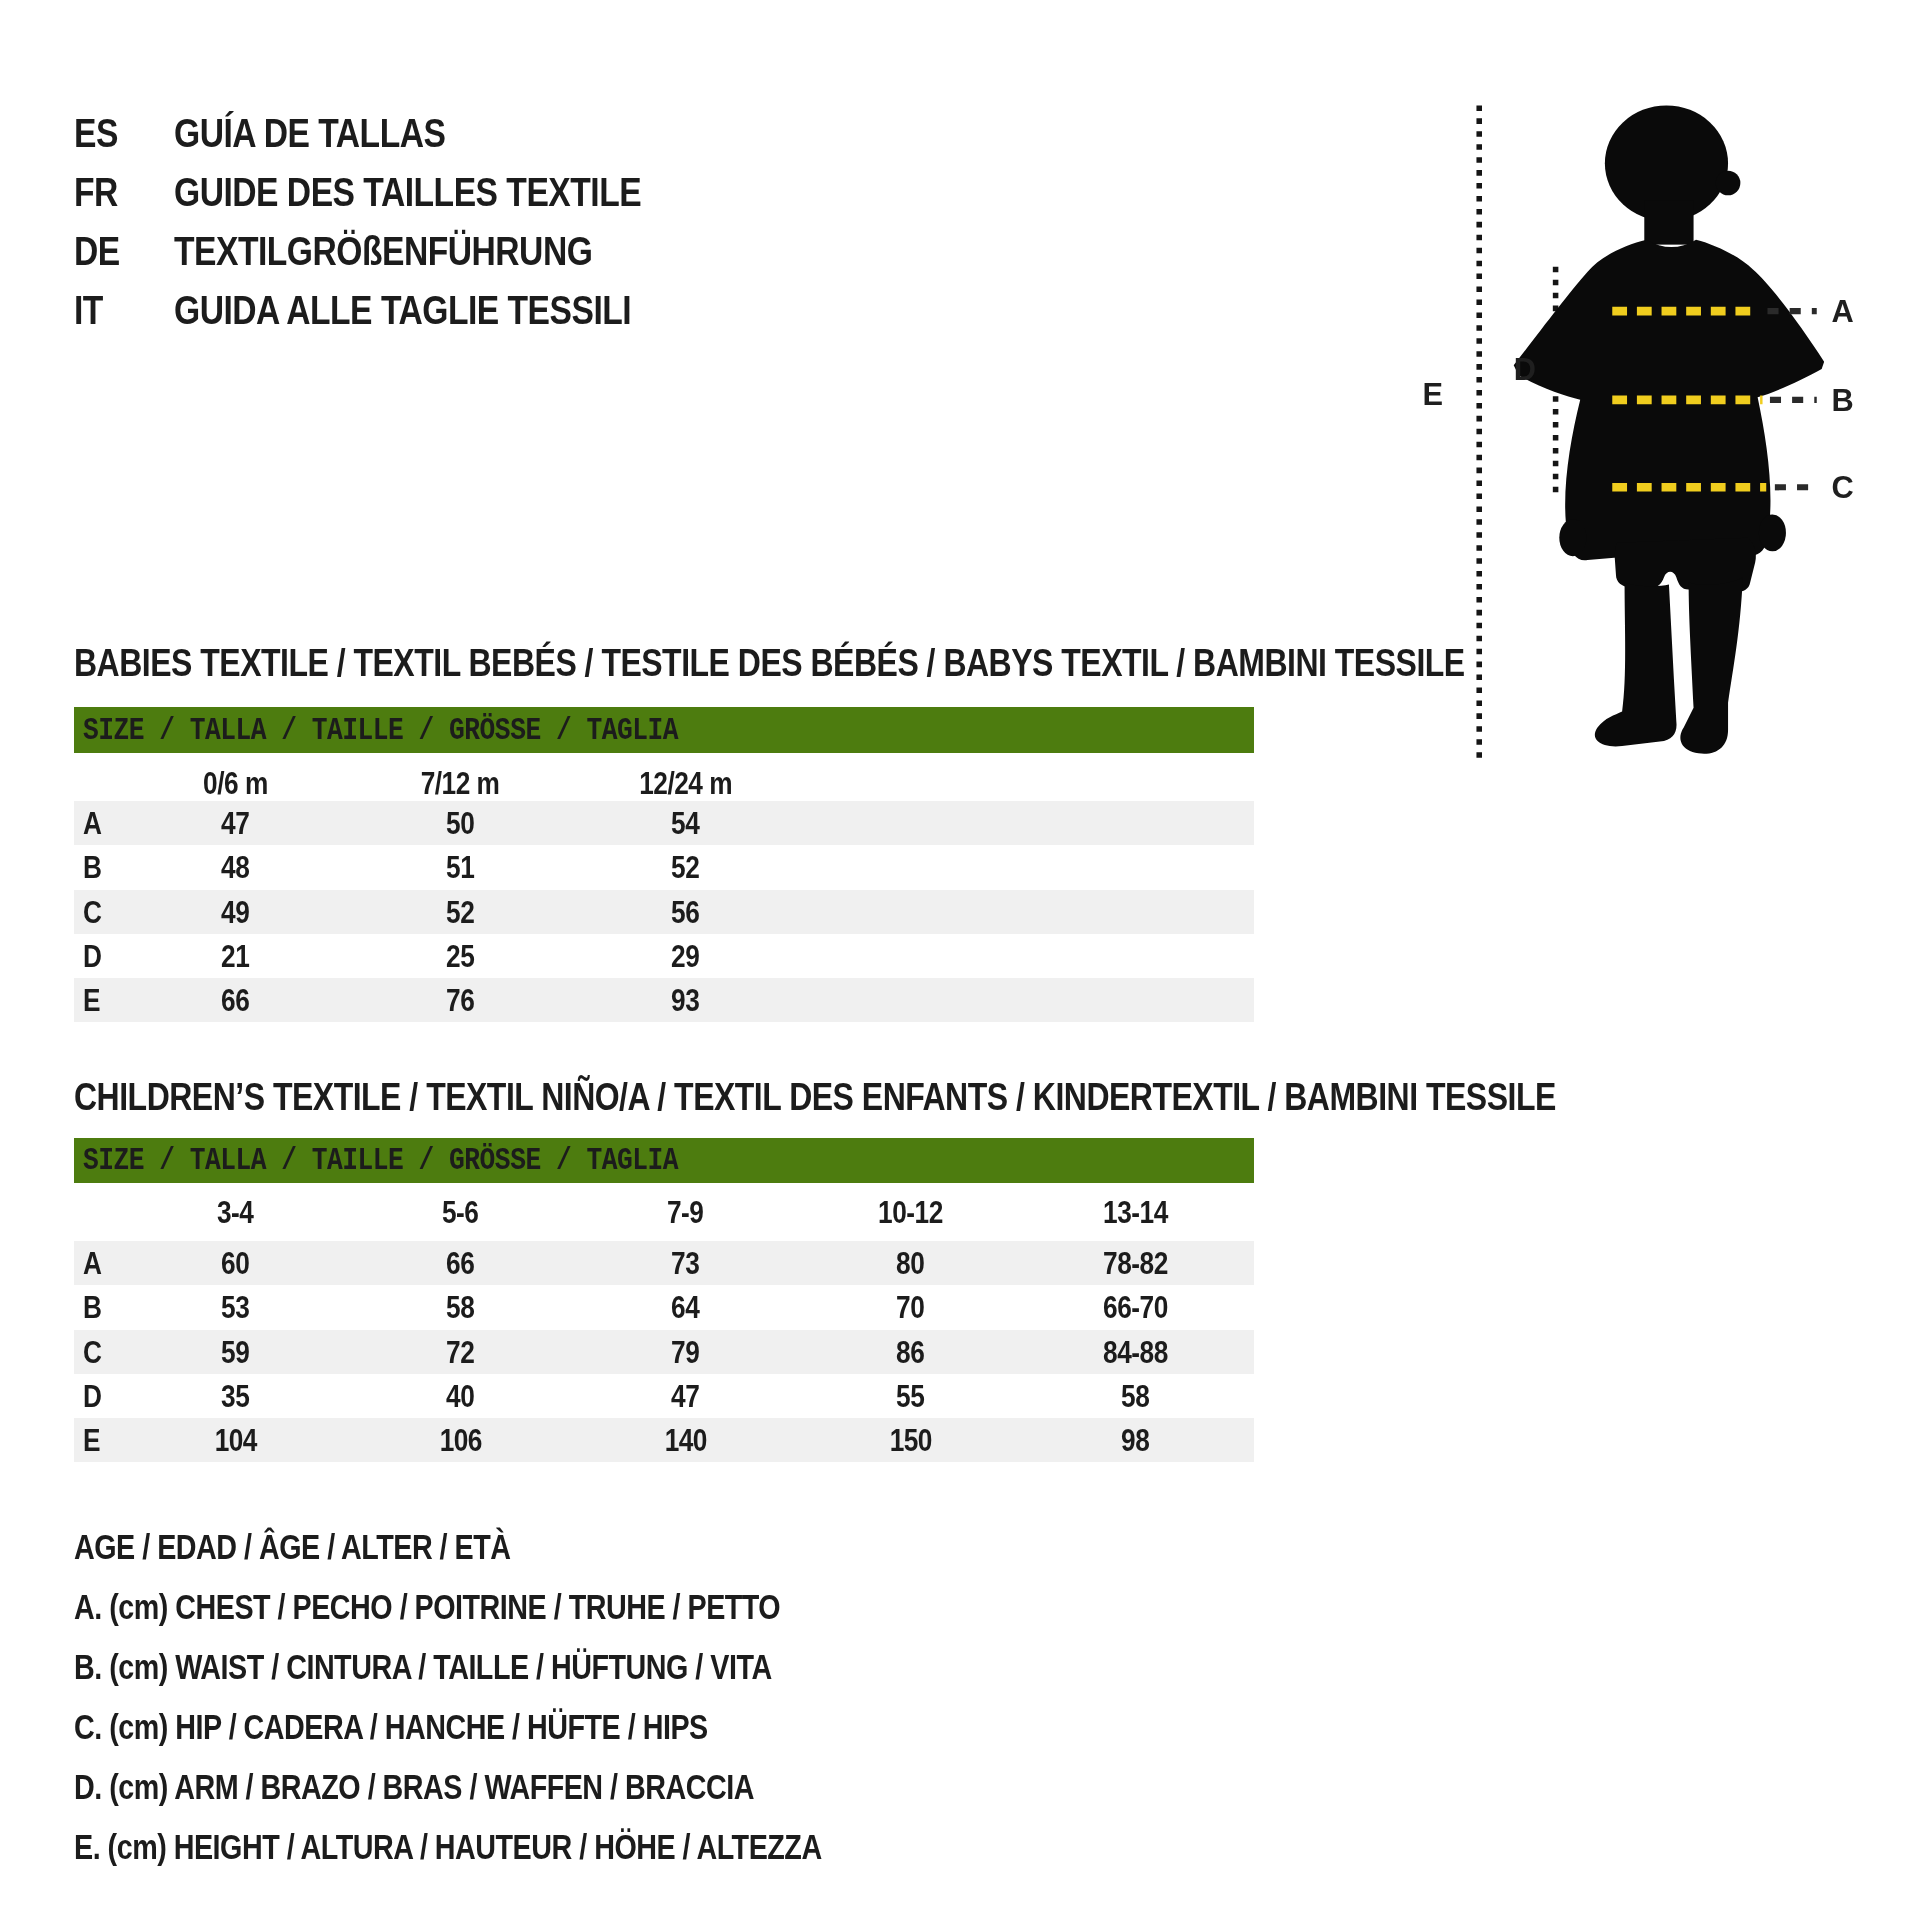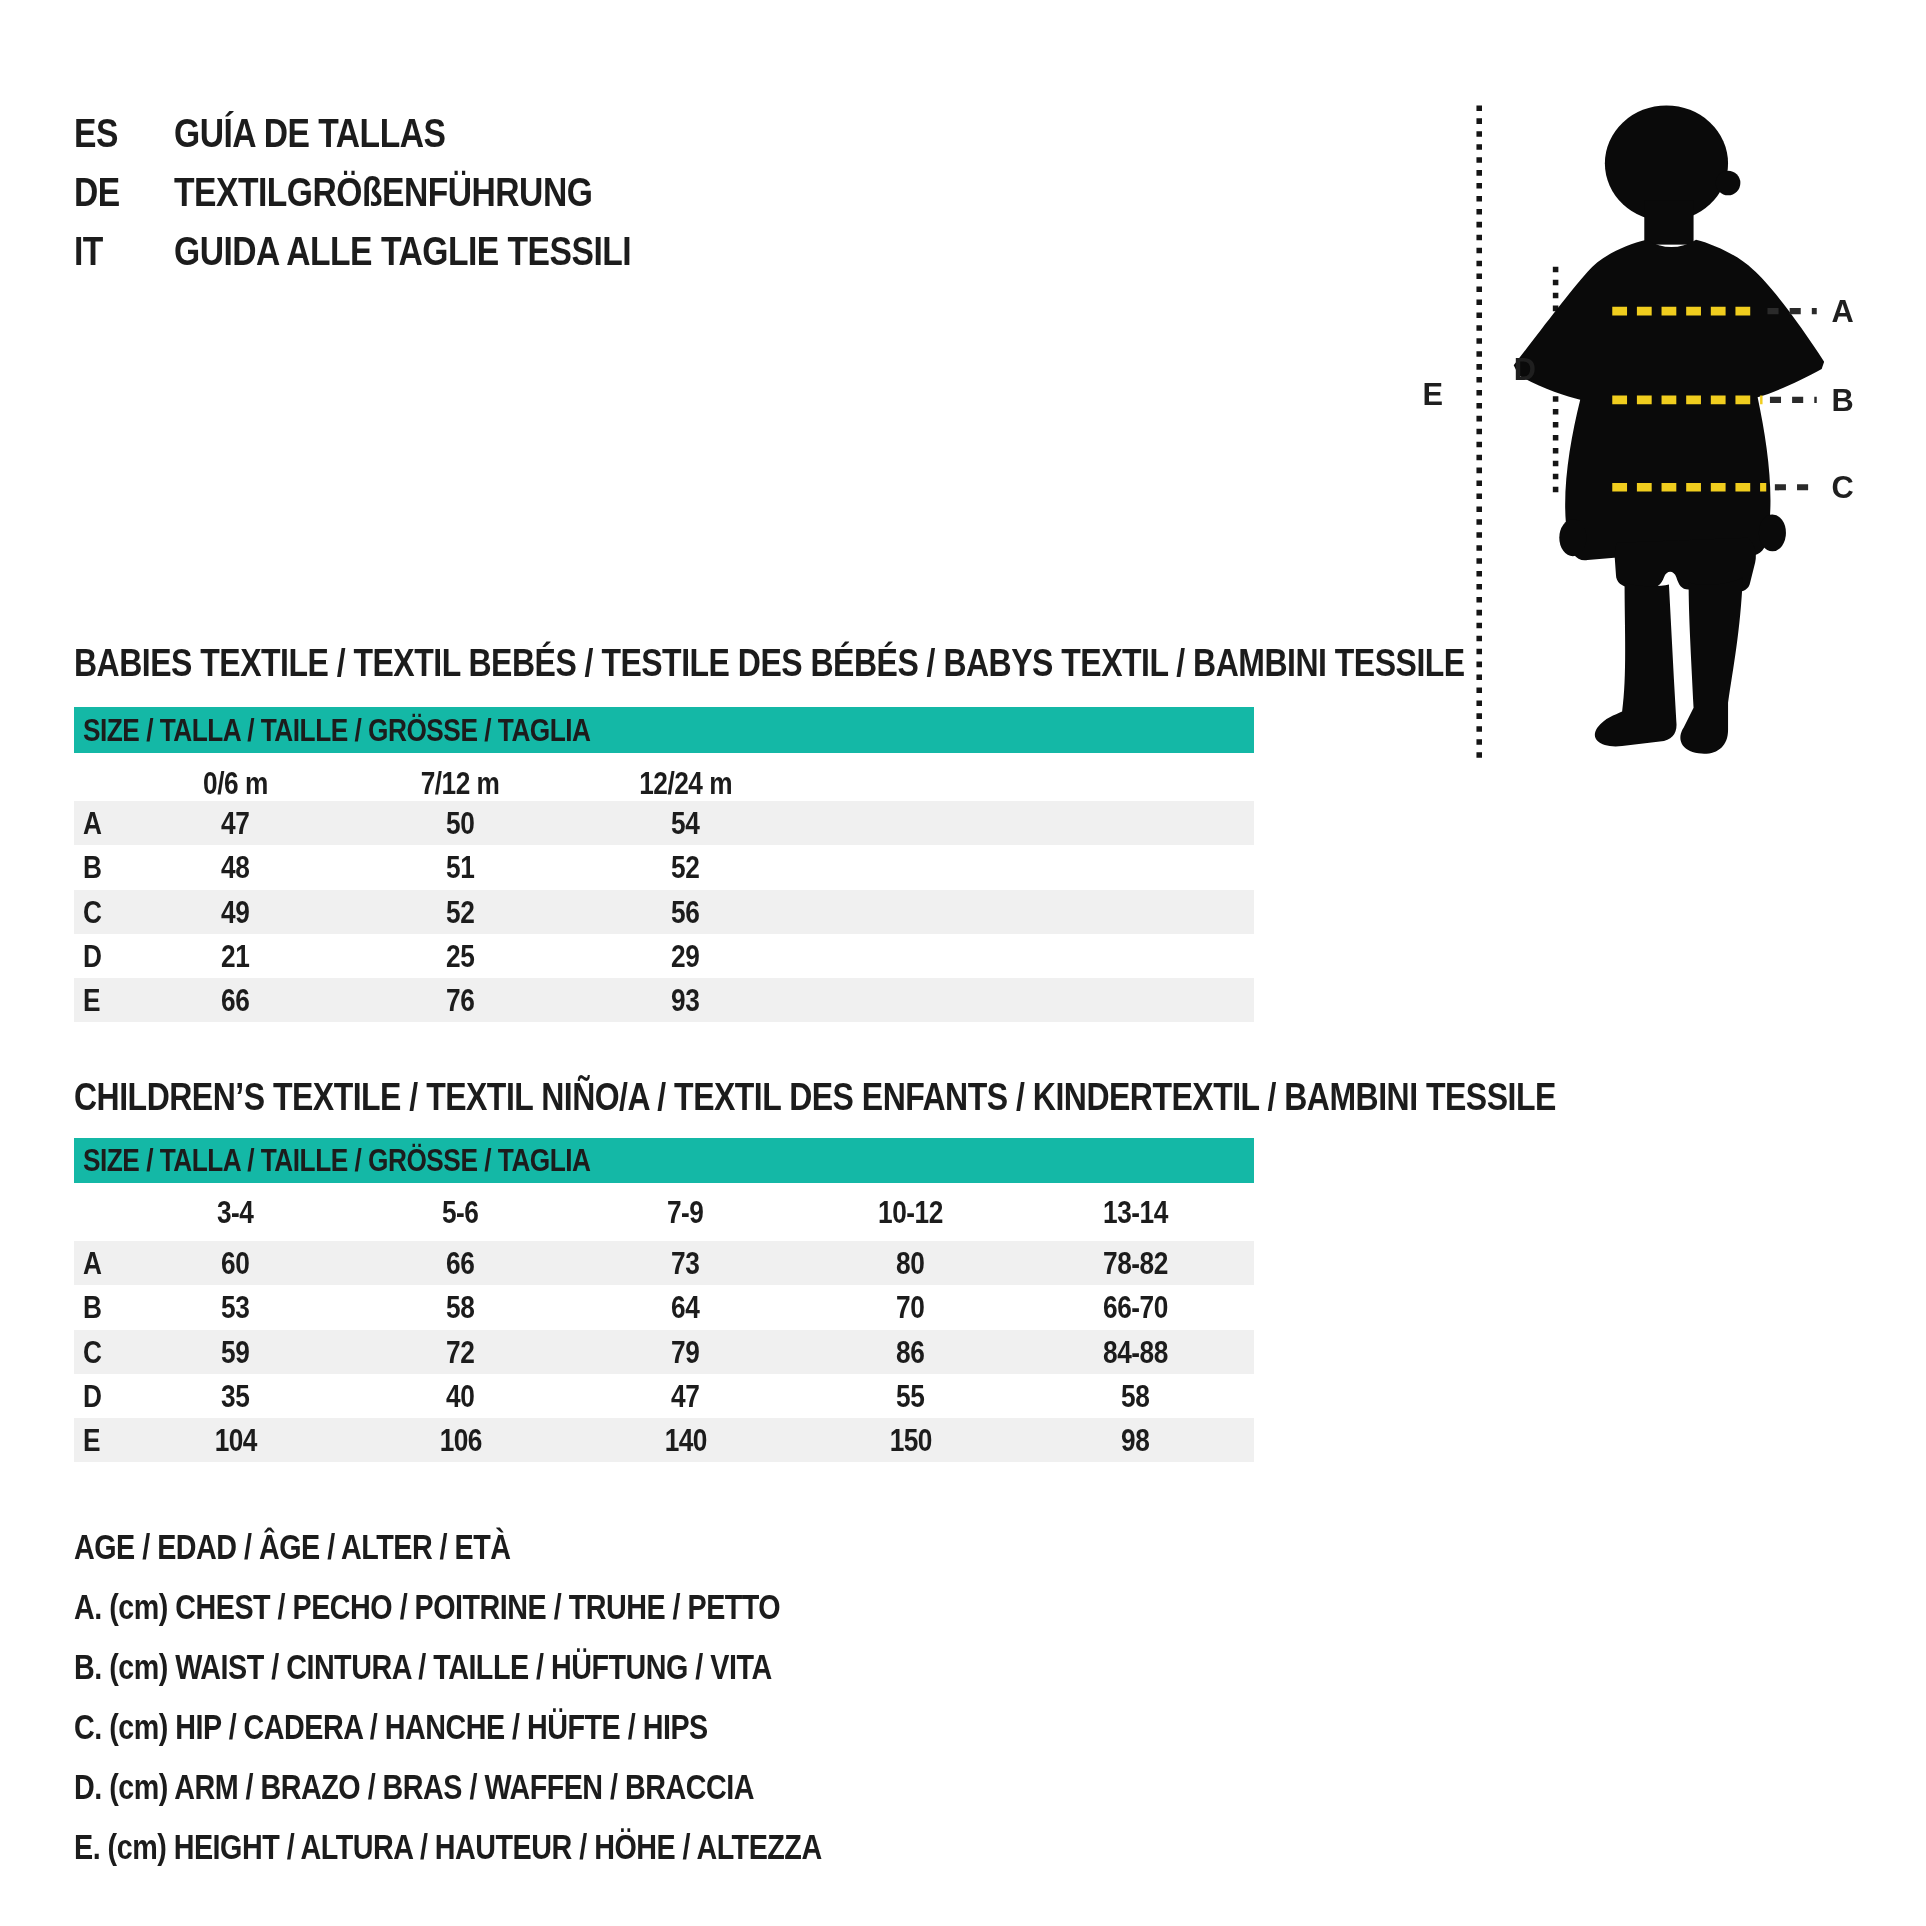--- a/index.html
+++ b/index.html
@@ -13,21 +13,21 @@
   .czc { display:inline-block; transform:scaleX(0.82); transform-origin:50% 50%; white-space:nowrap; letter-spacing:-0.6px; }
 
   
   .lang-block { position:absolute; left:74px; top:104px; }
   .lang-row   { display:grid; grid-template-columns:100px auto; height:59px; align-items:center; font-size:41px; }
 
   
   .sec-title { position:absolute; left:74px; font-size:39px; height:44px; display:flex; align-items:center; }
 
   
-  .bar { position:absolute; left:74px; width:1180px; background:#14b8a6; display:flex; align-items:center; padding-left:0; font-size:32px; }
+  .bar { position:absolute; left:74px; width:1180px; background:#4d7c0f; display:flex; align-items:center; padding-left:0; font-size:32px;font-family:Liberation Mono, monospace; }
   .bar .cz { margin-left:8.6px; }
   .trow { position:absolute; left:74px; width:1180px; display:grid; align-items:center; font-size:32px; }
   .g3 { grid-template-columns:49px 225px 225px 225px 1fr; }
   .g5 { grid-template-columns:49px 225px 225px 225px 225px 225px 1fr; }
   .alt { background:#f0f0f0; }
   .lab { padding-left:8.6px; text-align:left; }
   .cc  { text-align:center; }
 
   
   .legend { position:absolute; left:74px; top:1517px; }
@@ -39,20 +39,24 @@
 </style>
 </head>
 <body>
 
 <div class="page">
 
   <div class="lang-block">
     <div class="lang-row">
       <span><span class="cz">ES</span></span>
       <span><span class="cz">GUÍA DE TALLAS</span></span>
+    </div>
+    <div class="lang-row">
+      <span><span class="cz">FR</span></span>
+      <span><span class="cz">GUIDE DES TAILLES TEXTILE</span></span>
     </div>
     <div class="lang-row">
       <span><span class="cz">DE</span></span>
       <span><span class="cz">TEXTILGRÖßENFÜHRUNG</span></span>
     </div>
     <div class="lang-row">
       <span><span class="cz">IT</span></span>
       <span><span class="cz">GUIDA ALLE TAGLIE TESSILI</span></span>
     </div>
   </div>

